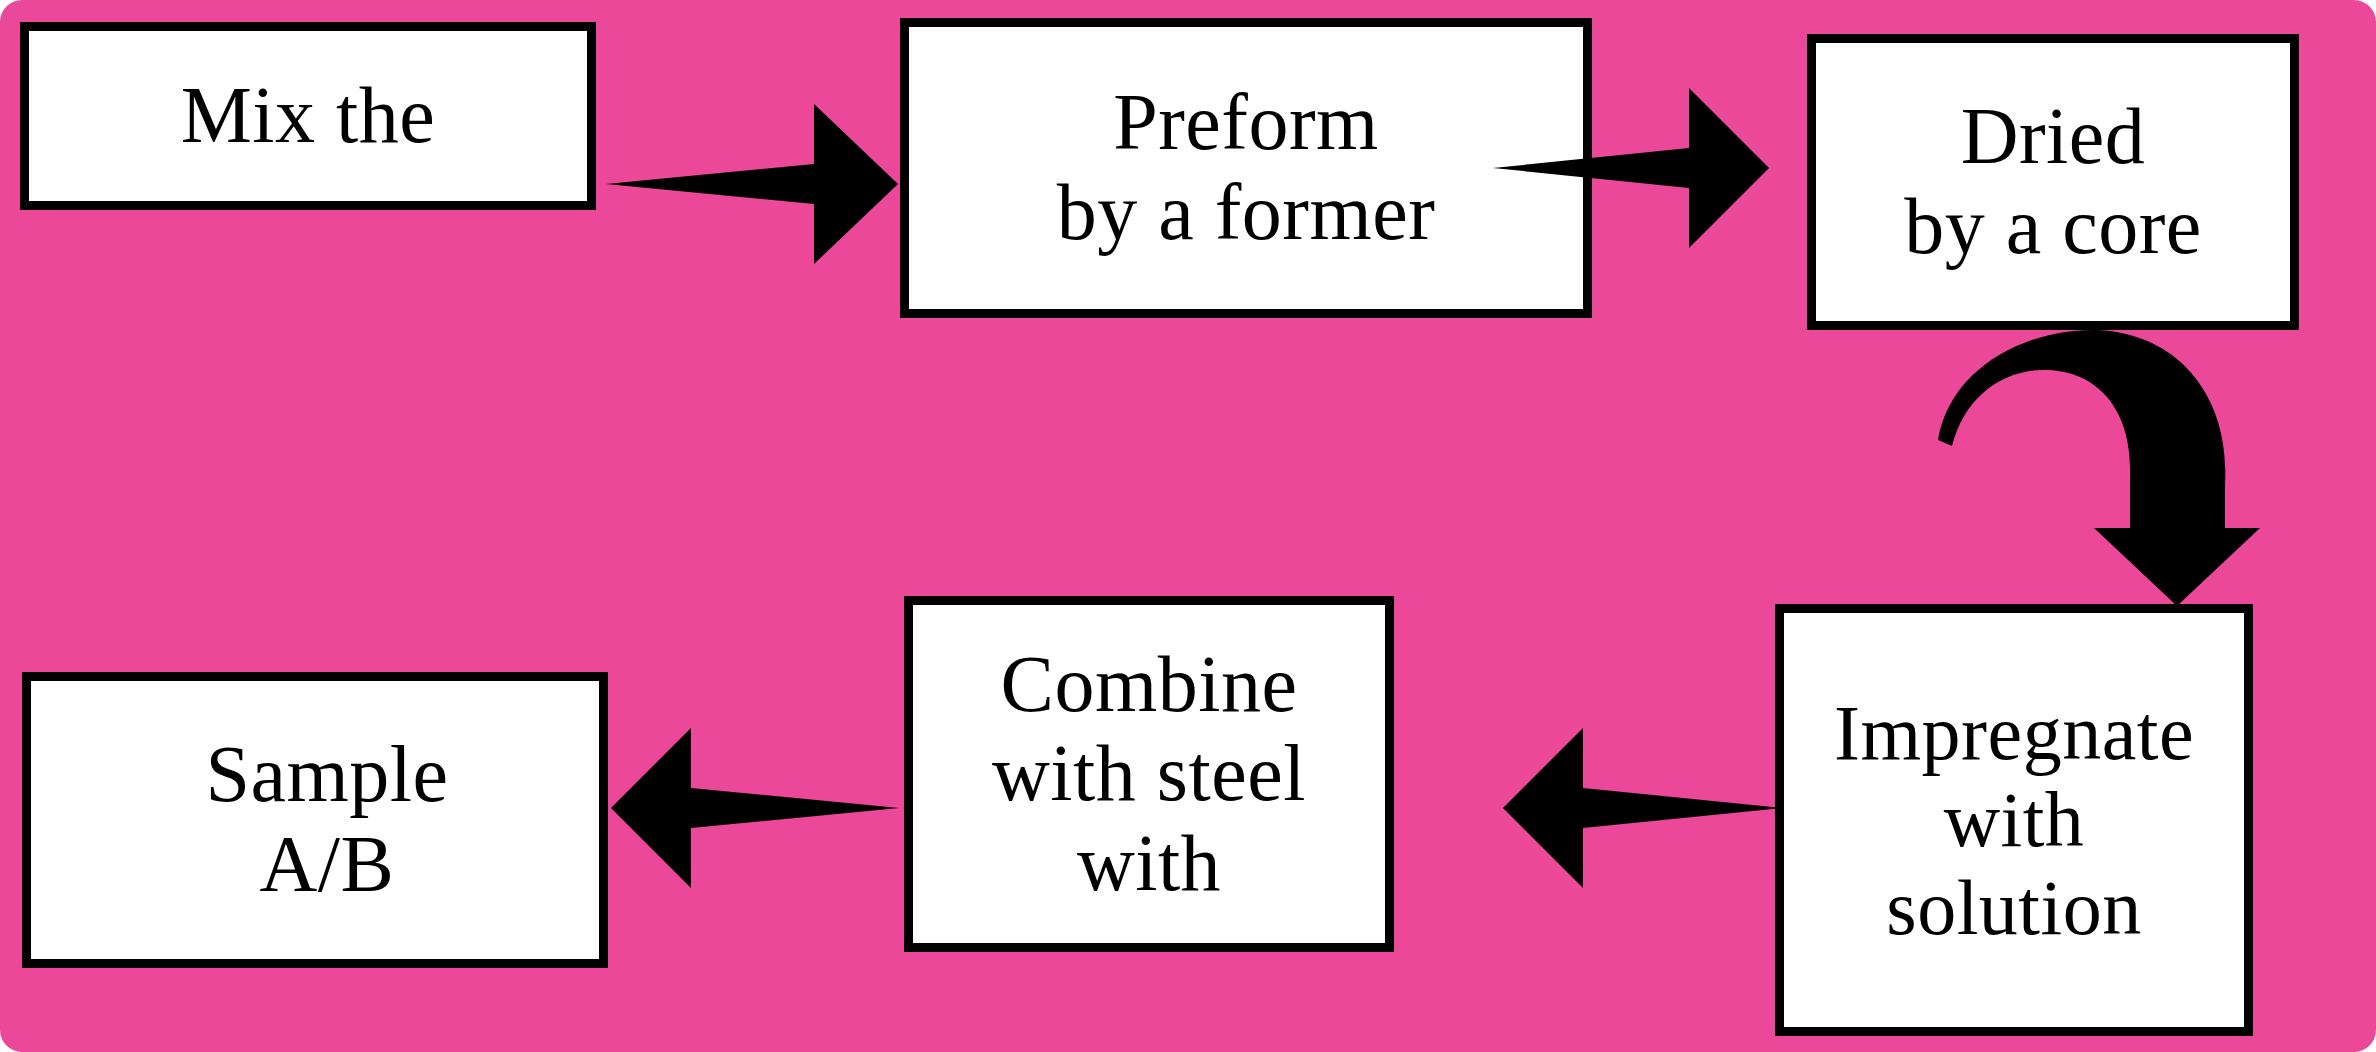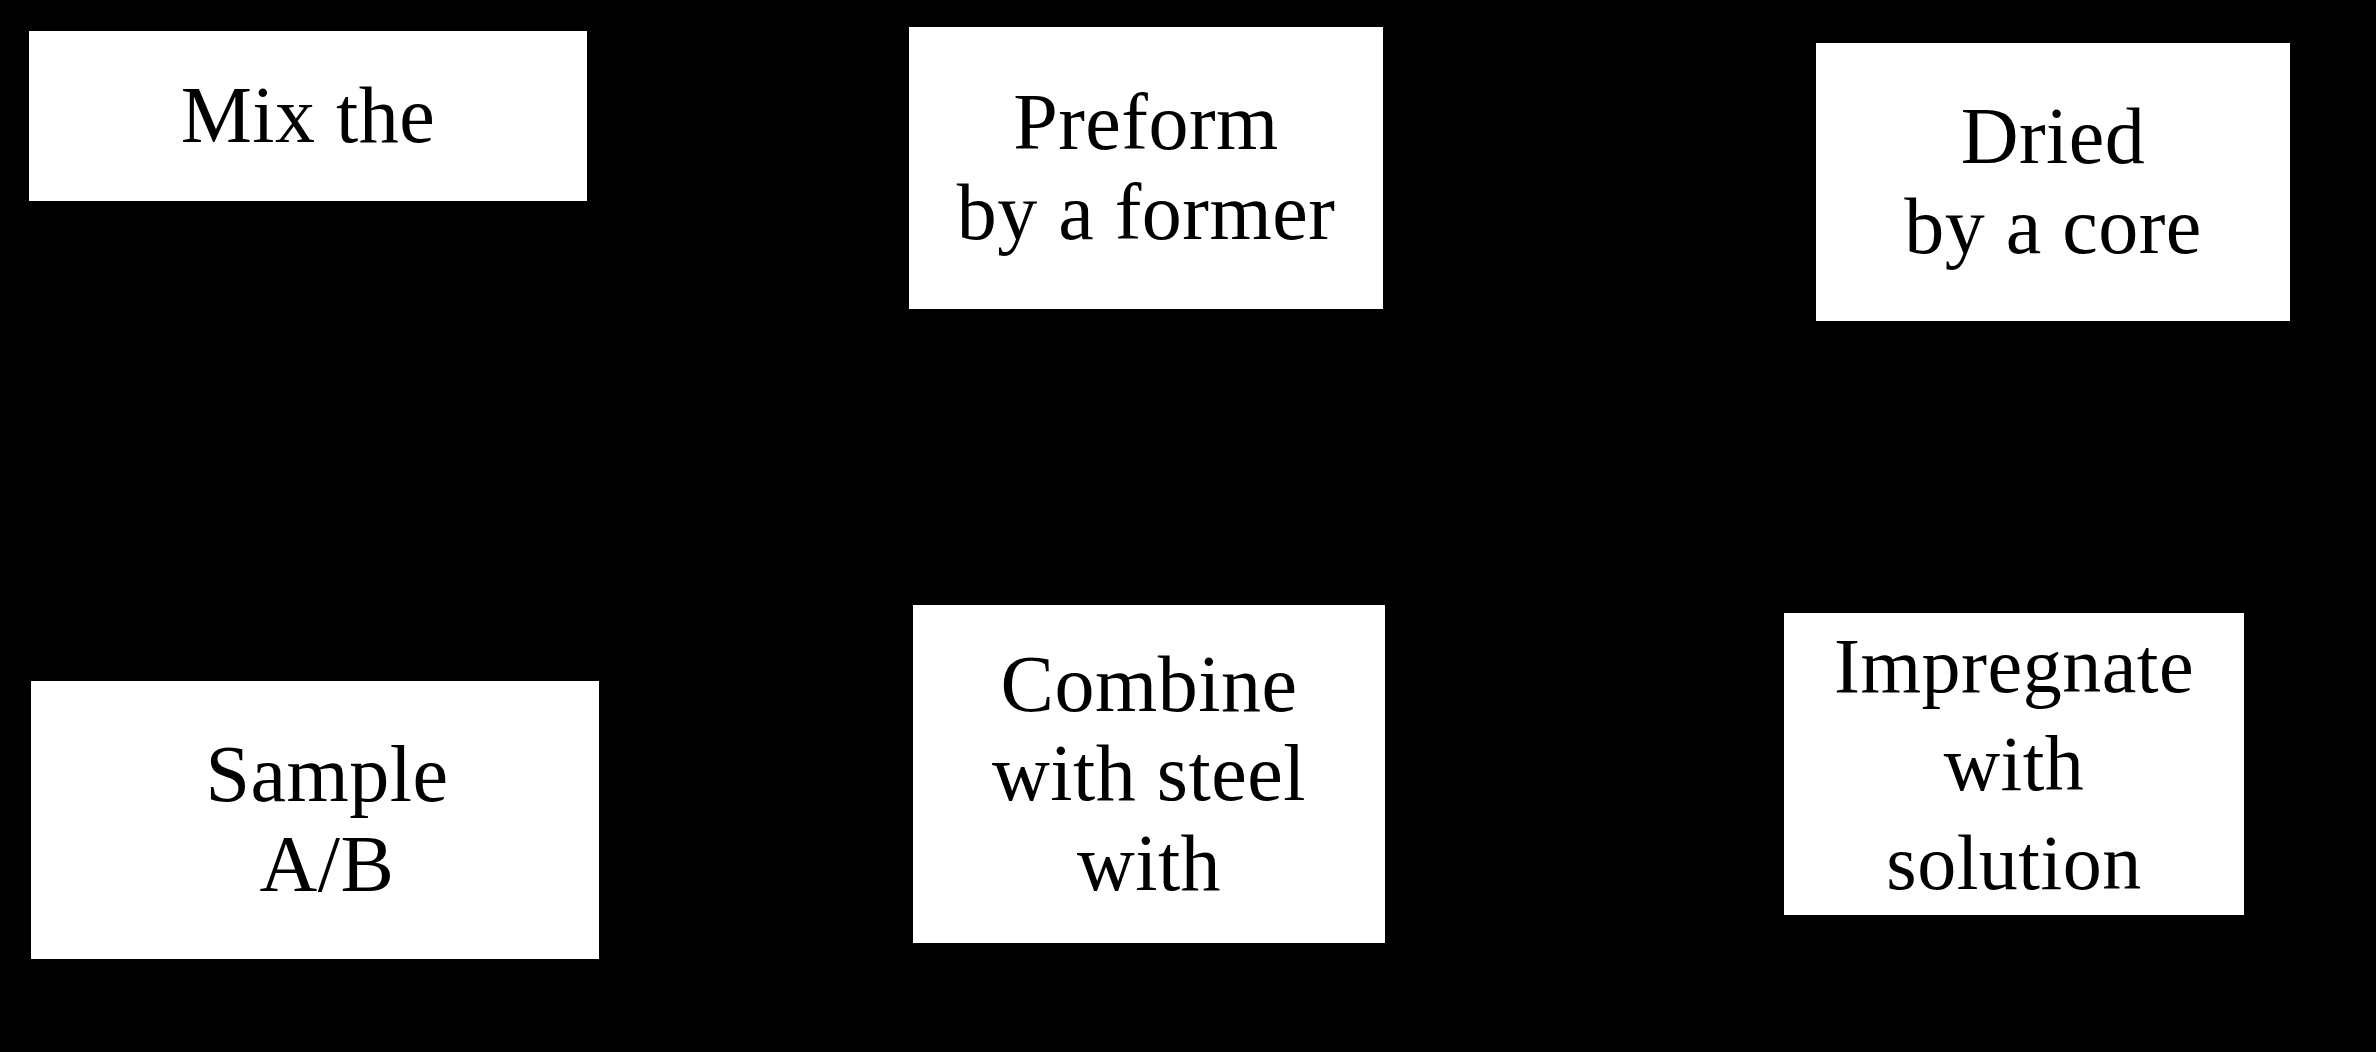--- a/index.html
+++ b/index.html
@@ -4,23 +4,24 @@
 <style>
   html, body {
     margin: 0;
     padding: 0;
     background: #ffffff;
   }
   #canvas {
     position: relative;
     width: 2376px;
     height: 1052px;
-    background: #000000;
+    background: #ec4899;
     overflow: hidden;
     font-family: "Liberation Serif", "DejaVu Serif", serif;
+    border-radius: 22px;
   }
   .node {
     position: absolute;
     box-sizing: border-box;
     border: 9px solid #000000;
     background: #ffffff;
     display: flex;
     flex-direction: column;
     align-items: center;
     justify-content: center;
@@ -49,21 +50,21 @@
   <div class="node" style="left:20px; top:22px; width:576px; height:188px;">
     <span class="line">Mix the</span>
   </div>
 
   <div class="edge" style="left:606px; top:104px; width:292px; height:160px;">
     <svg width="292" height="160" viewBox="0 0 292 160" xmlns="http://www.w3.org/2000/svg">
       <path d="M 0 80 L 208 60 L 208 0 L 292 80 L 208 160 L 208 100 Z" fill="#000000"></path>
     </svg>
   </div>
 
-  <div class="node" style="left:900px; top:18px; width:492px; height:300px;">
+  <div class="node" style="left:900px; top:18px; width:692px; height:300px;">
     <span class="line">Preform</span>
     <span class="line">by a former</span>
   </div>
 
   <div class="edge" style="left:1493px; top:88px; width:276px; height:160px;">
     <svg width="276" height="160" viewBox="0 0 276 160" xmlns="http://www.w3.org/2000/svg">
       <path d="M 0 80 L 196 60 L 196 0 L 276 80 L 196 160 L 196 100 Z" fill="#000000"></path>
     </svg>
   </div>
 
@@ -83,21 +84,21 @@
                L 247 278
                L 164 200
                L 200 200
                L 200 150
                C 203 82, 168 44, 118 42
                C 72 40, 34 70, 22 118
                Z" fill="#000000"></path>
     </svg>
   </div>
 
-  <div class="node" style="left:1775px; top:604px; width:478px; height:320px; font-size:78px;gap:11px;">
+  <div class="node" style="left:1775px; top:604px; width:478px; height:432px; font-size:78px;">
     <span class="line">Impregnate</span>
     <span class="line">with</span>
     <span class="line">solution</span>
   </div>
 
   <div class="edge" style="left:1503px; top:728px; width:280px; height:160px;">
     <svg width="280" height="160" viewBox="0 0 280 160" xmlns="http://www.w3.org/2000/svg">
       <path d="M 280 80 L 80 60 L 80 0 L 0 80 L 80 160 L 80 100 Z" fill="#000000"></path>
     </svg>
   </div>

